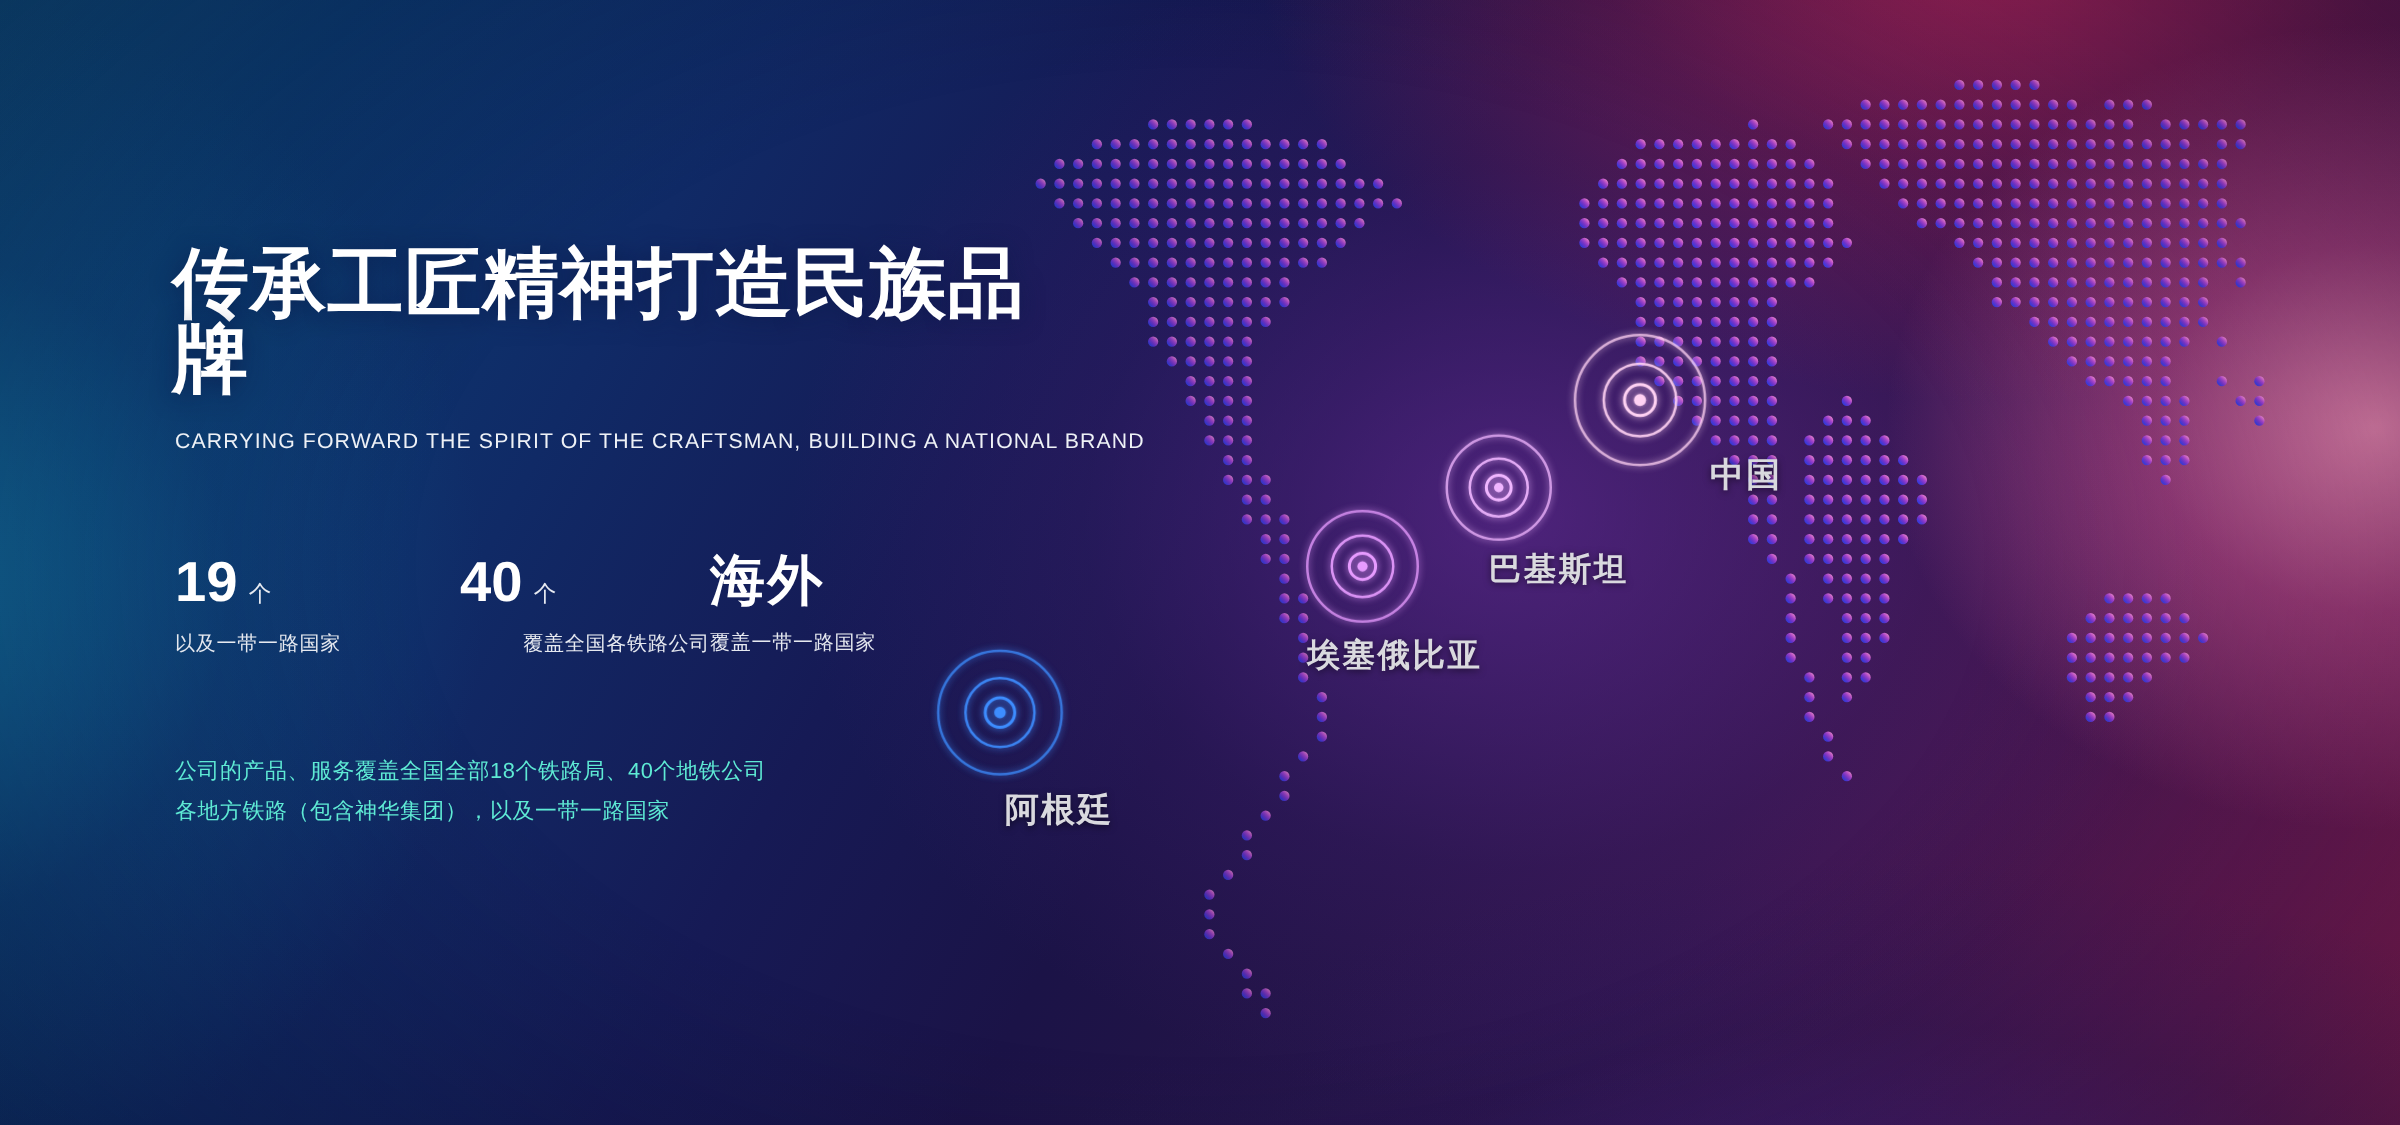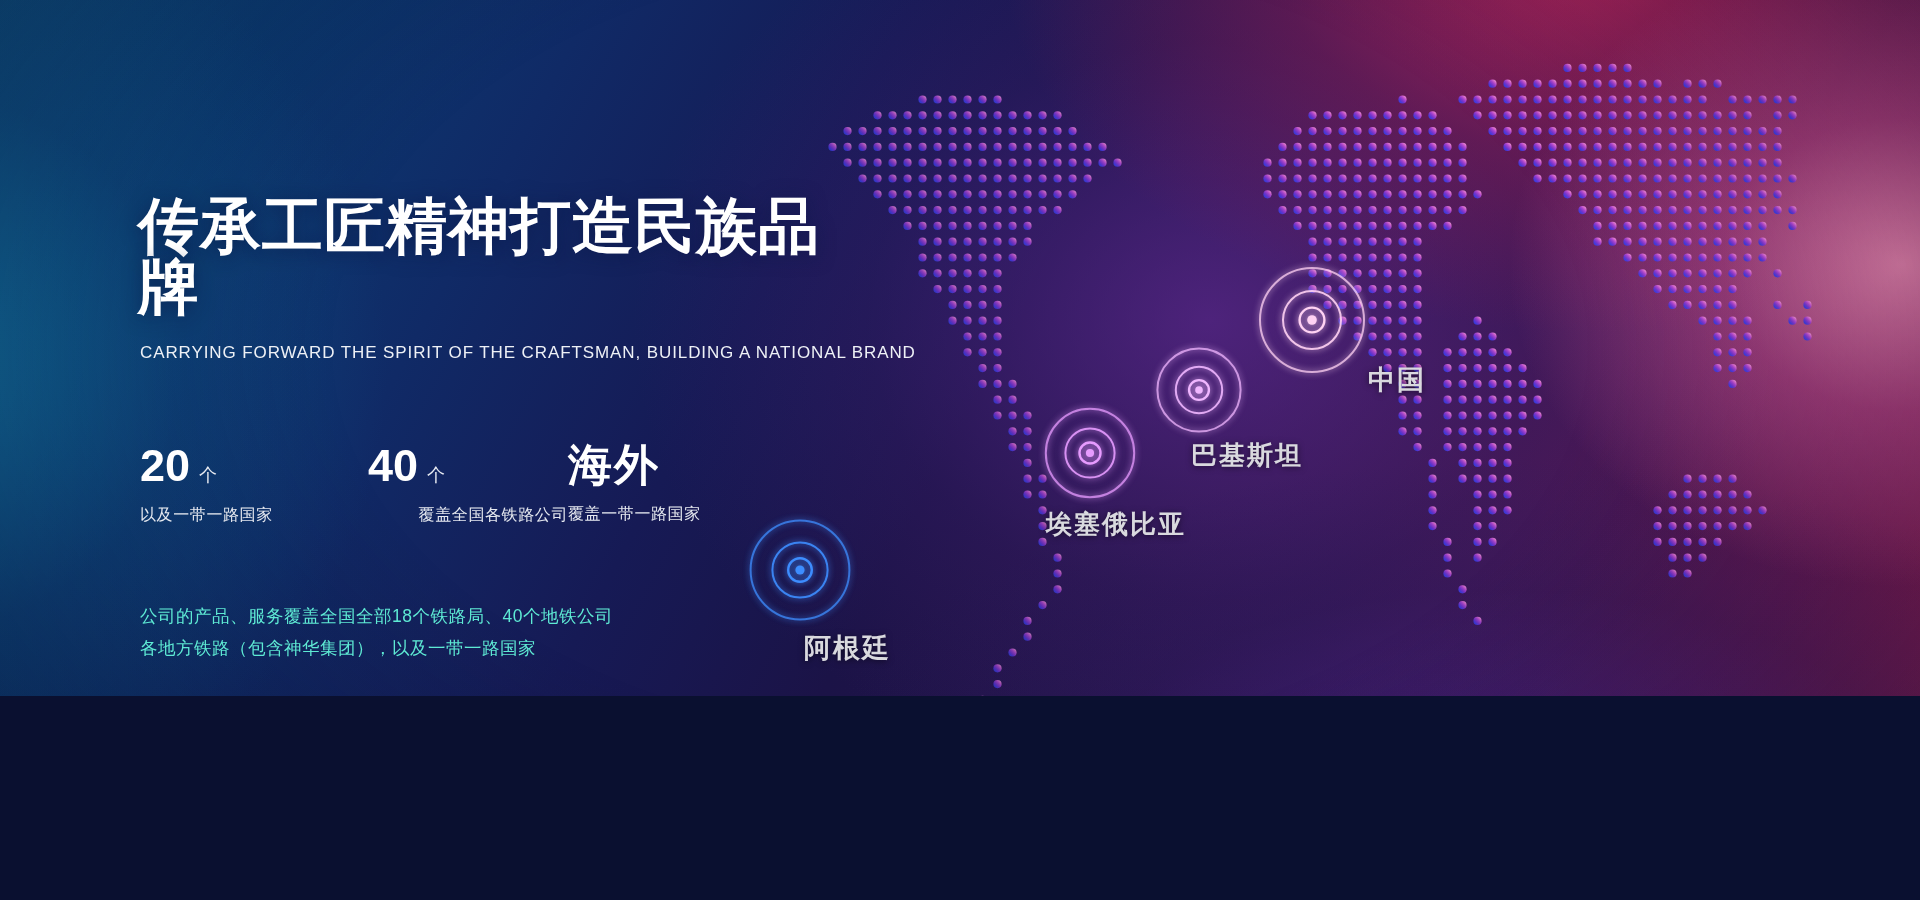--- a/index.html
+++ b/index.html
@@ -1,18 +1,18 @@
 <!DOCTYPE html>
 <html><head>
 <meta charset="utf-8">
 <style>
   html,body{margin:0;padding:0;background:#0a1030;}
   *{box-sizing:border-box;}
   #stage{
-    position:relative;width:1920px;height:696px;overflow:hidden;
+    position:relative;width:1920px;height:900px;overflow:hidden;
     font-family:"Liberation Sans","DejaVu Sans",sans-serif;
     background:#120b2e;
   }
   
   .bg-layer{position:absolute;inset:0;}
   #bg-base{
     background:
       linear-gradient(118deg,
         #0d4f80 0%,
         #0b3b72 12%,
@@ -882,21 +882,21 @@
   <div class="bg-layer" id="bg-vignette"></div>
 
   <div id="content">
 
     <h1 id="headline">传承工匠精神打造民族品牌</h1>
     <div id="subhead">CARRYING FORWARD THE SPIRIT OF THE CRAFTSMAN, BUILDING A NATIONAL BRAND</div>
 
     <div id="stats">
         <div class="stat" style="width: 228px;">
           <div class="stat-top">
-            <span class="stat-num">20</span>
+            <span class="stat-num">19</span>
             <span class="stat-unit">个</span>
           </div>
           <div class="stat-label">以及一带一路国家</div>
         </div>
         <div class="stat" style="width: 200px; text-align: right;">
           <div class="stat-top">
             <span class="stat-num">40</span>
             <span class="stat-unit">个</span>
           </div>
           <div class="stat-label">覆盖全国各铁路公司</div>

